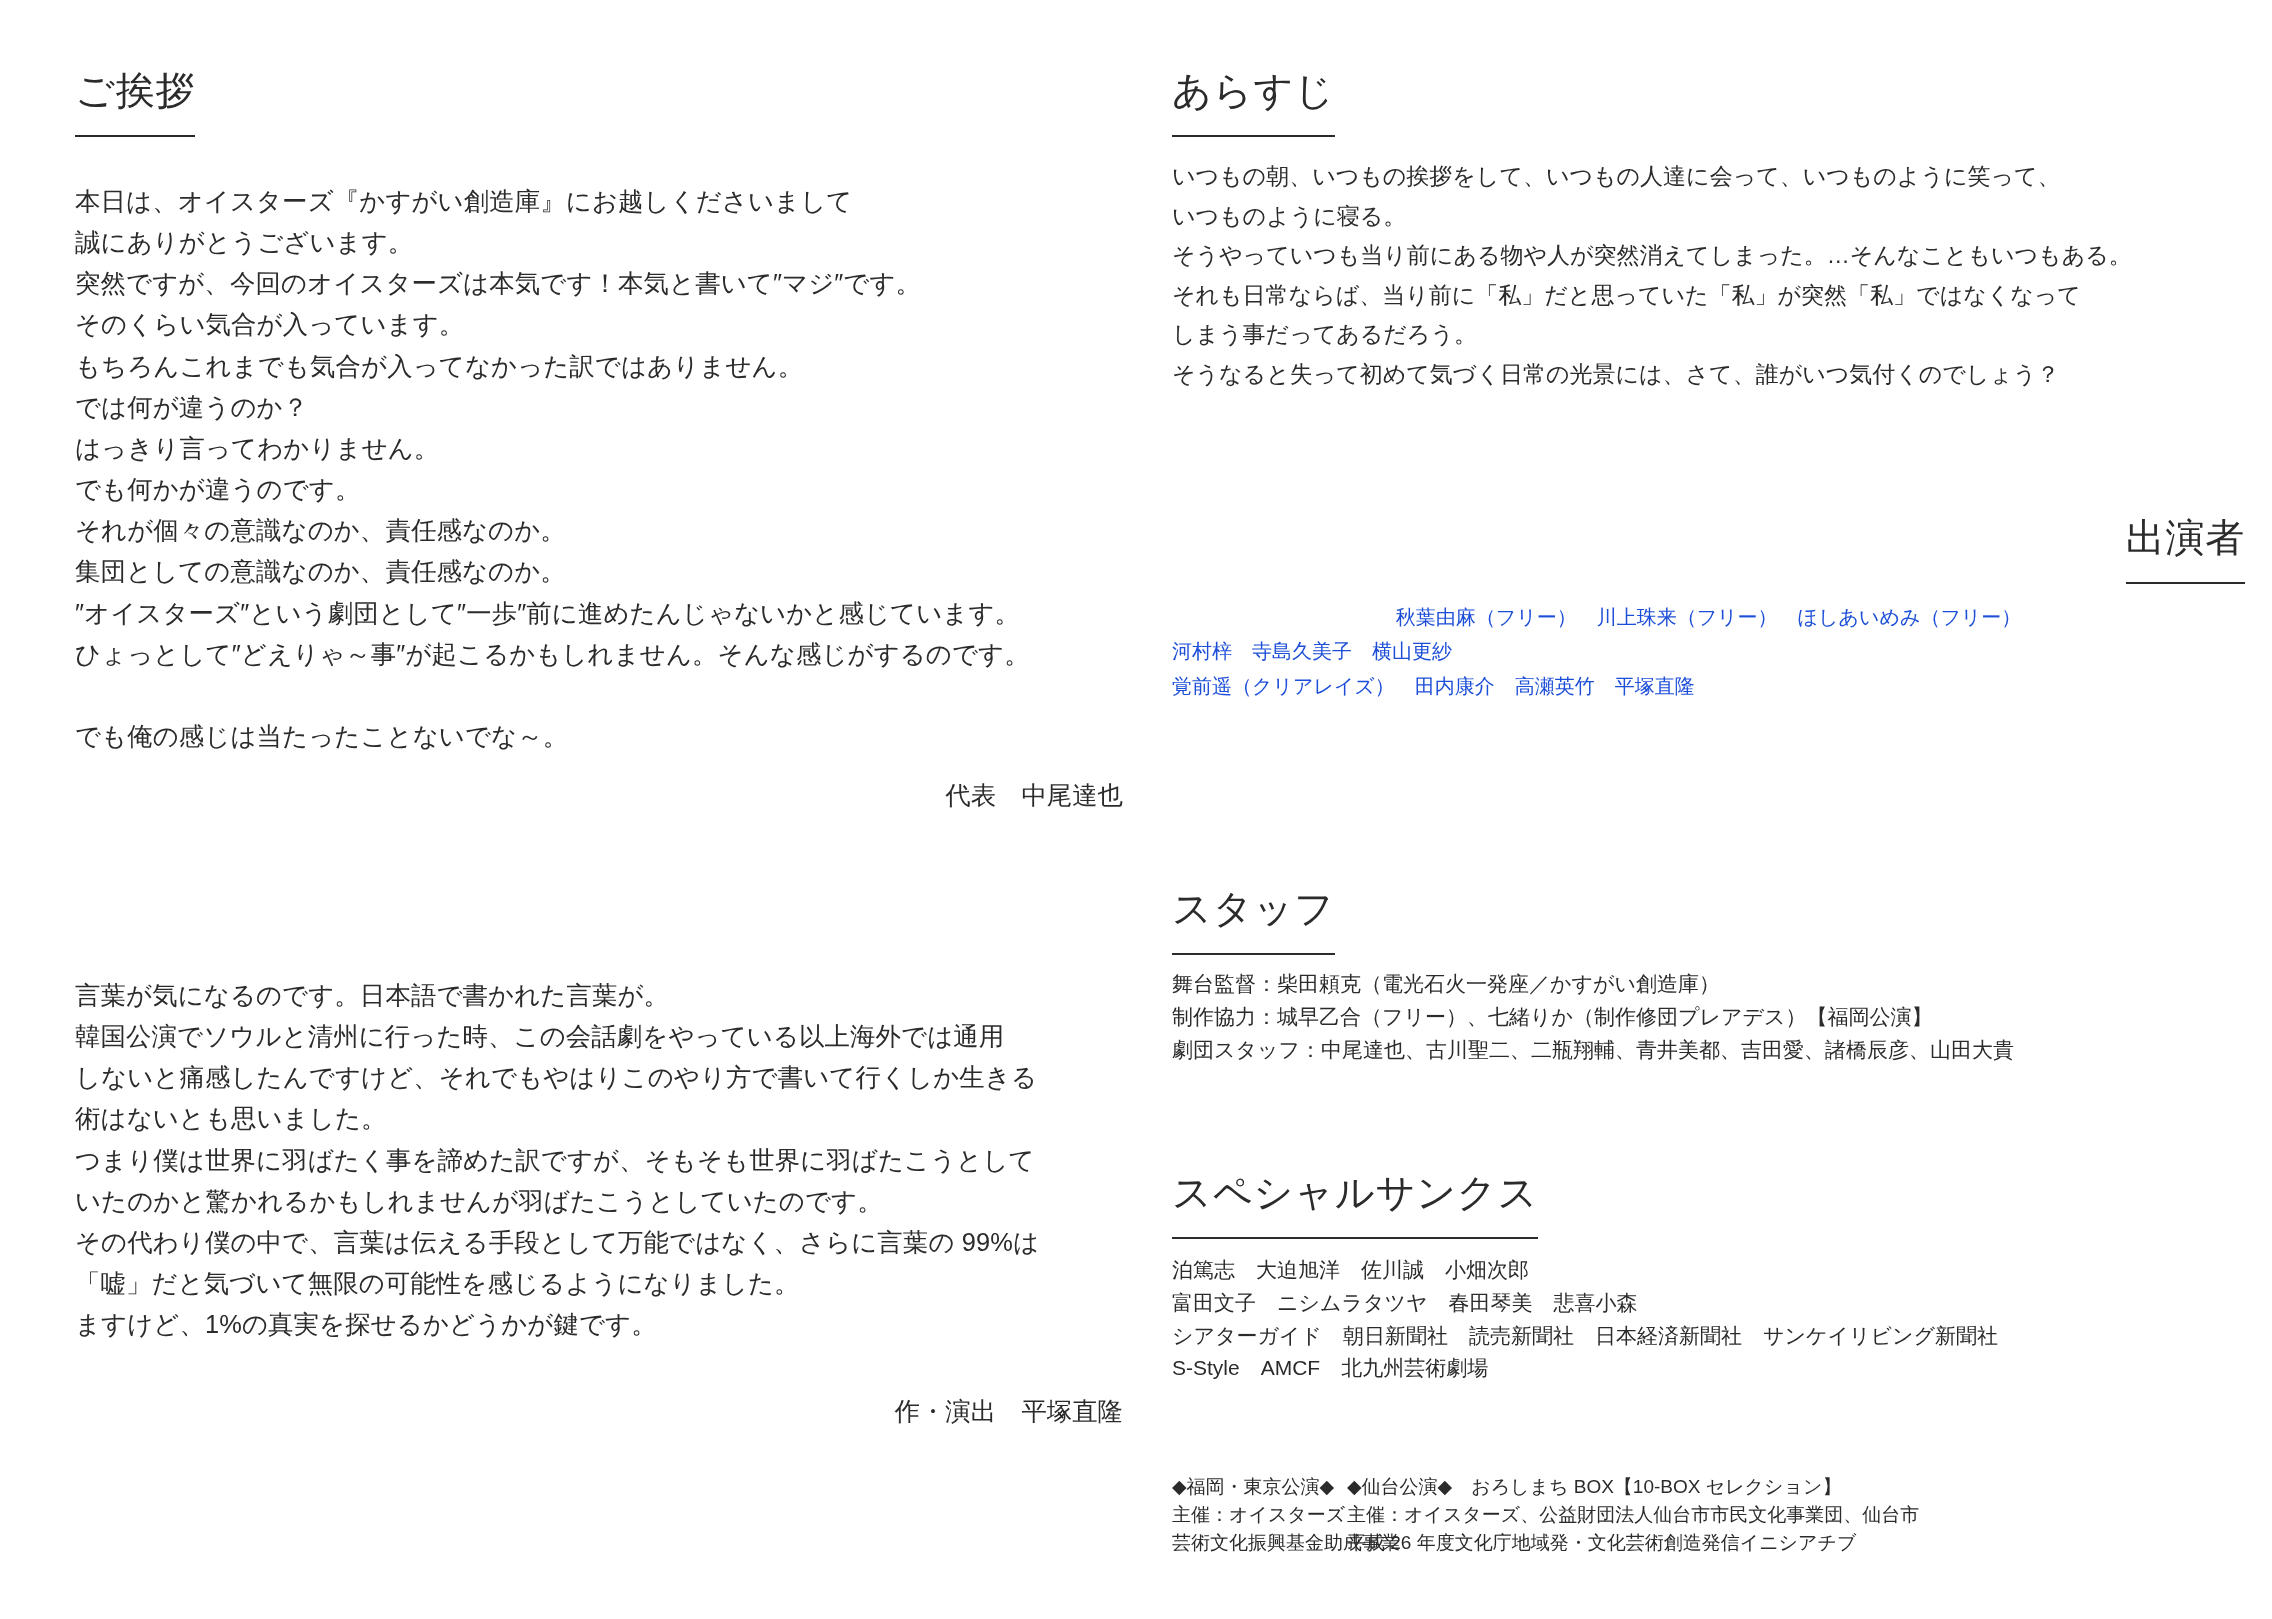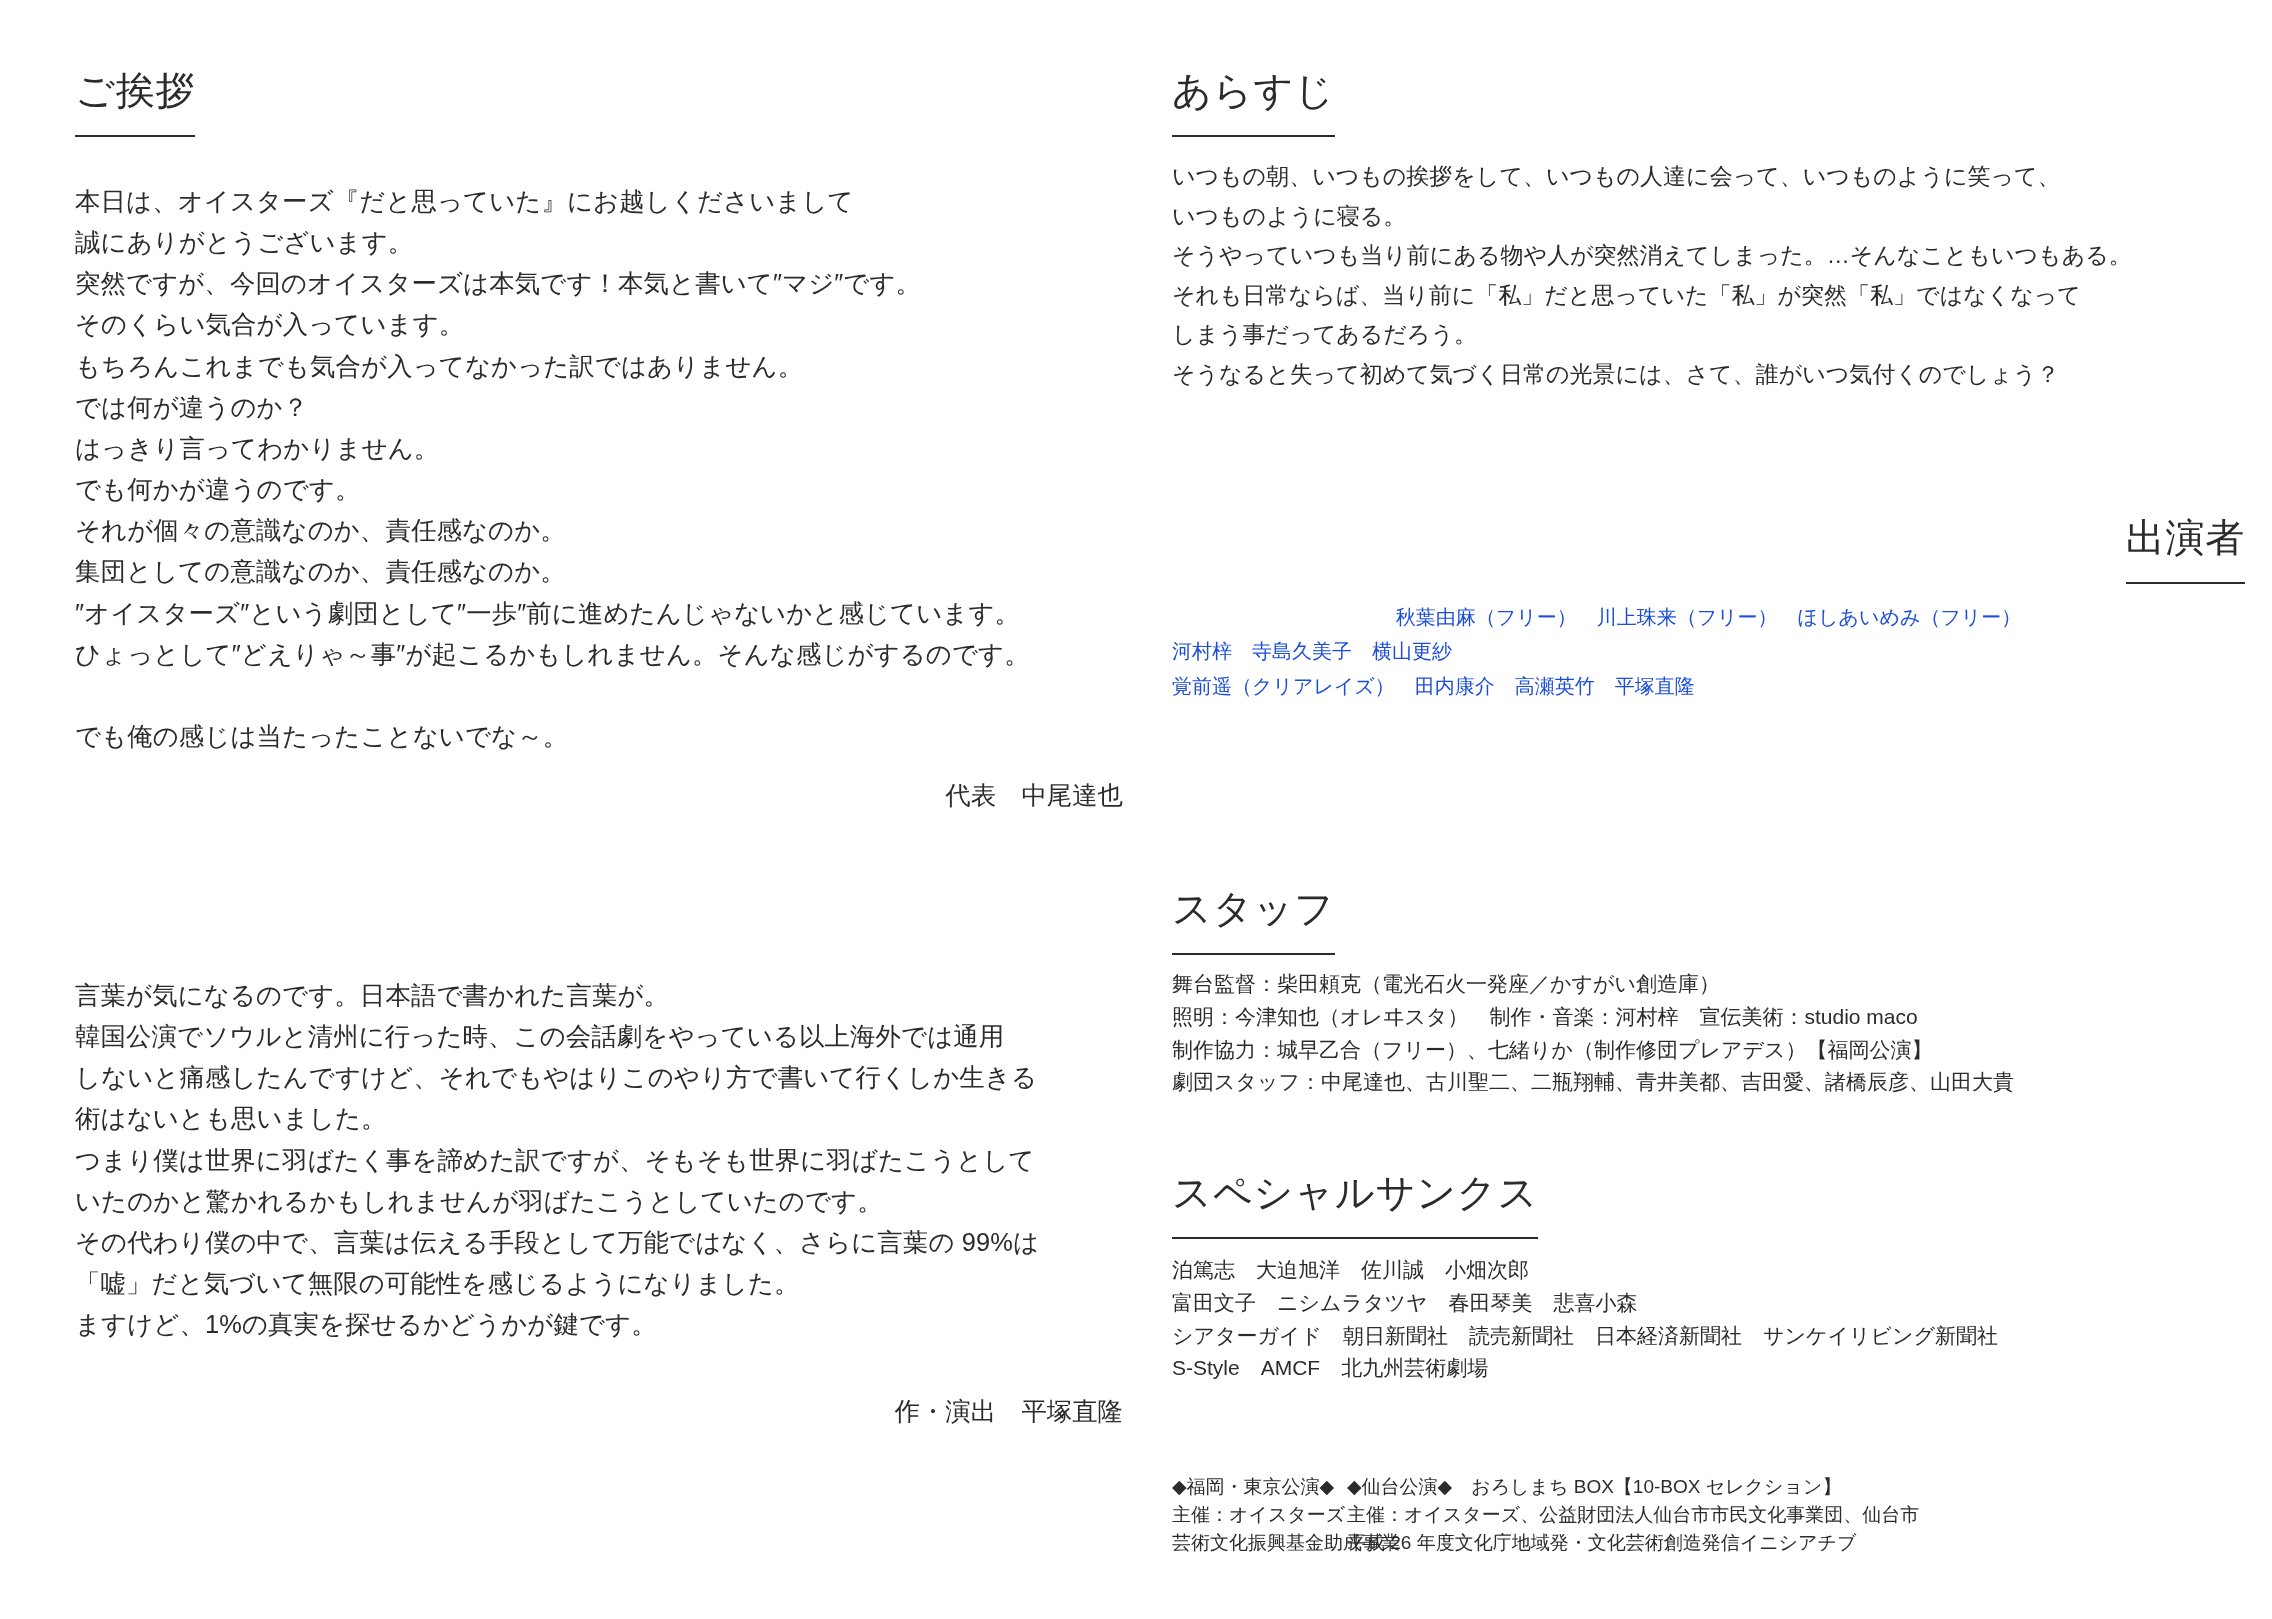--- a/index.html
+++ b/index.html
@@ -98,21 +98,21 @@
 </head>
 <body>
 
 <div class="page">
 
   <div id="greeting-heading" class="heading-wrap">
     <span class="heading">ご挨拶</span>
   </div>
 
   <div id="greeting-body">
-    <div class="body-line">本日は、オイスターズ『だと思っていた』にお越しくださいまして</div>
+    <div class="body-line">本日は、オイスターズ『かすがい創造庫』にお越しくださいまして</div>
     <div class="body-line">誠にありがとうございます。</div>
     <div class="body-line">突然ですが、今回のオイスターズは本気です！本気と書いて″マジ″です。</div>
     <div class="body-line">そのくらい気合が入っています。</div>
     <div class="body-line">もちろんこれまでも気合が入ってなかった訳ではありません。</div>
     <div class="body-line">では何が違うのか？</div>
     <div class="body-line">はっきり言ってわかりません。</div>
     <div class="body-line">でも何かが違うのです。</div>
     <div class="body-line">それが個々の意識なのか、責任感なのか。</div>
     <div class="body-line">集団としての意識なのか、責任感なのか。</div>
     <div class="body-line">″オイスターズ″という劇団として″一歩″前に進めたんじゃないかと感じています。</div>
@@ -163,21 +163,20 @@
     <div class="cast-line c-right">河村梓　寺島久美子　横山更紗</div>
     <div class="cast-line c-right">覚前遥（クリアレイズ）　田内康介　高瀬英竹　平塚直隆</div>
   </div>
 
   <div id="staff-heading" class="heading-wrap">
     <span class="heading">スタッフ</span>
   </div>
 
   <div id="staff-body">
     <div class="staff-line">舞台監督：柴田頼克（電光石火一発座／かすがい創造庫）</div>
-    <div class="staff-line">照明：今津知也（オレヰスタ）　制作・音楽：河村梓　宣伝美術：studio maco</div>
     <div class="staff-line">制作協力：城早乙合（フリー）、七緒りか（制作修団プレアデス）【福岡公演】</div>
     <div class="staff-line">劇団スタッフ：中尾達也、古川聖二、二瓶翔輔、青井美都、吉田愛、諸橋辰彦、山田大貴</div>
   </div>
 
   <div id="thanks-heading" class="heading-wrap">
     <span class="heading">スペシャルサンクス</span>
   </div>
 
   <div id="thanks-body">
     <div class="thanks-line">泊篤志　大迫旭洋　佐川誠　小畑次郎</div>

